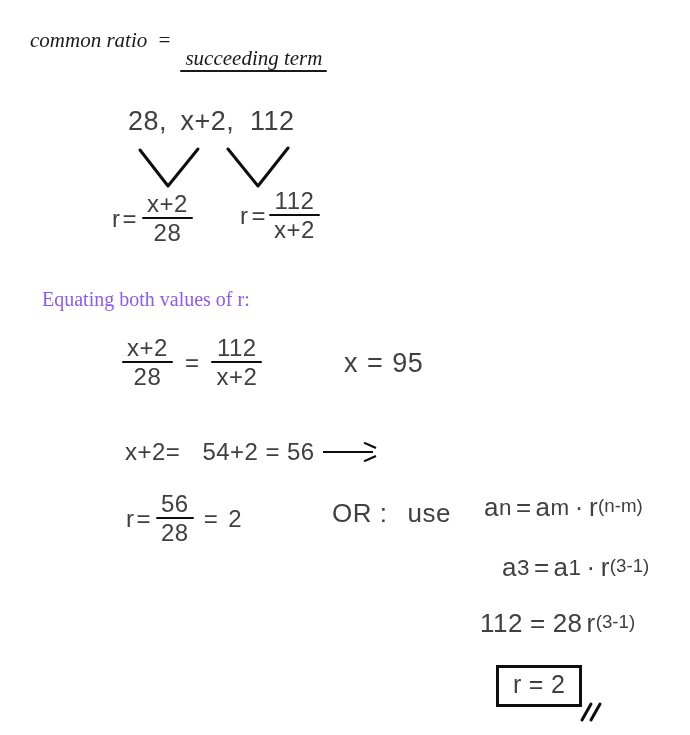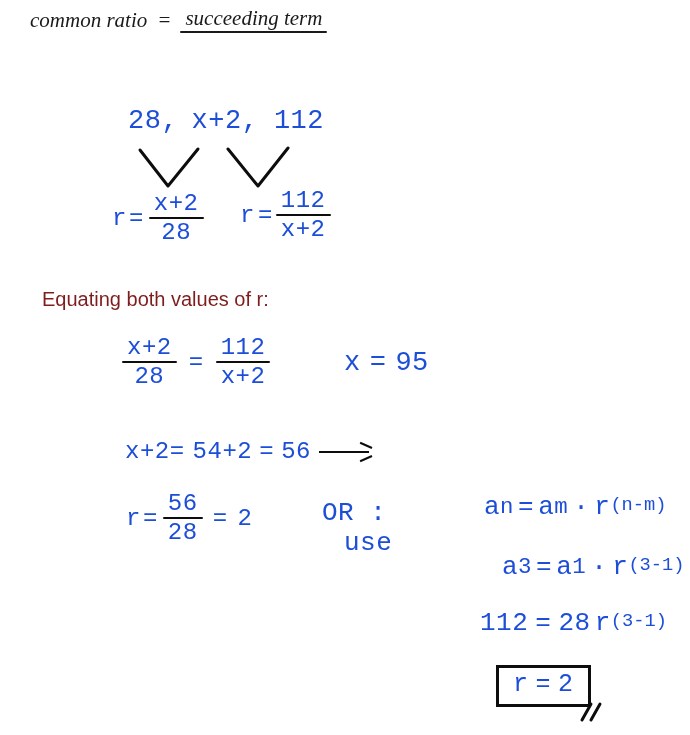--- a/index.html
+++ b/index.html
@@ -17,30 +17,30 @@
   }
   .abs { position: absolute; }
 
   
   .serif-italic {
     font-family: "Liberation Serif", "DejaVu Serif", serif;
     font-style: italic;
     color: #1a1a1a;
   }
   .serif-roman {
+    font-family: Liberation Serif, serif;
+    font-style: normal;
+    color: #8b5cf6;
+  }
+
+  
+  .hand {
     font-family: Liberation Sans, sans-serif;
-    font-style: normal;
-    color: #7f1d1d;
-  }
-
-  
-  .hand {
-    font-family: Liberation Mono, monospace;
     font-weight: 400;
-    color: #1d4ed8;
+    color: #404040;
     letter-spacing: 0.5px;
   }
 
   
   .frac {
     display: inline-flex;
     flex-direction: column;
     align-items: center;
     vertical-align: middle;
     line-height: 1.02;
@@ -54,21 +54,21 @@
     border-radius: 1px;
   }
 
   .row { display: flex; align-items: center; }
 
   
   #top-formula { left: 30px; top: 8px; }
   #top-formula .lhs { font-size: 21px; margin-right: 10px; }
   #top-formula .eq  { font-size: 21px; margin-right: 9px; }
   #top-formula .frac .num,
-  #top-formula .frac .den { font-size: 21px; }
+  #top-formula .frac .den { font-size: 21px; margin-top: 40px; }
   #top-formula .bar { height: 2px; background:#1a1a1a; }
 
   
   #sequence { left: 128px; top: 106px; font-size: 27px; }
   #sequence .comma { letter-spacing: 0px; }
 
   
   .vmark { stroke: #0d0d0d; stroke-width: 3; fill: none; stroke-linecap: round; stroke-linejoin: round; }
 
   
@@ -100,21 +100,21 @@
   .arrow-long .head-b {
     position: absolute; left: 40px; width: 13px; height: 2px; background: #0d0d0d;
   }
   .arrow-long .head-a { top: 2px; transform: rotate(24deg); transform-origin: right center; }
   .arrow-long .head-b { top: 10px; transform: rotate(-24deg); transform-origin: right center; }
 
   
   #r-value { left: 126px; top: 492px; font-size: 24px; }
 
   
-  #or-label { left: 316px; top: 498px; font-size: 26px; flex-direction: column; }
+  #or-label { left: 332px; top: 498px; font-size: 26px; }
   #formula-general { left: 484px; top: 492px; font-size: 26px; }
   #formula-a3      { left: 502px; top: 552px; font-size: 26px; }
   #formula-112     { left: 480px; top: 608px; font-size: 26px; }
 
   .sup {
     font-size: 0.72em;
     vertical-align: super;
     position: relative;
     top: -2px;
     letter-spacing: 0px;
@@ -196,21 +196,21 @@
   </div>
 
   <div class="abs row hand" id="x-answer">
     <span>x</span>
     <span style="margin:0 9px">=</span>
     <span>95</span>
   </div>
 
   <div class="abs row hand" id="second-term">
     <span>x+2=</span>
-    <span style="margin-left:8px">54+2</span>
+    <span style="margin-left:22px">54+2</span>
     <span style="margin:0 7px">=</span>
     <span>56</span>
     <span class="arrow-long">
       <span class="shaft"></span>
         <span class="head-a"></span>
         <span class="head-b"></span>
     </span>
   </div>
 
   <div class="abs row hand" id="r-value">
@@ -220,21 +220,21 @@
       <span class="num">56</span>
       <span class="bar"></span>
       <span class="den">28</span>
     </span>
     <span style="margin:0 10px">=</span>
     <span>2</span>
   </div>
 
   <div class="abs row hand" id="or-label">
     <span>OR :</span>
-    <span style="margin-left:28px">use</span>
+    <span style="margin-left:20px">use</span>
   </div>
 
   <div class="abs row hand" id="formula-general">
     <span>a</span>
     <span class="sub-inline">n</span>
     <span style="margin:0 4px">=</span>
     <span>a</span>
     <span class="sub-inline">m</span>
     <span style="margin:0 5px">·</span>
     <span>r</span>

